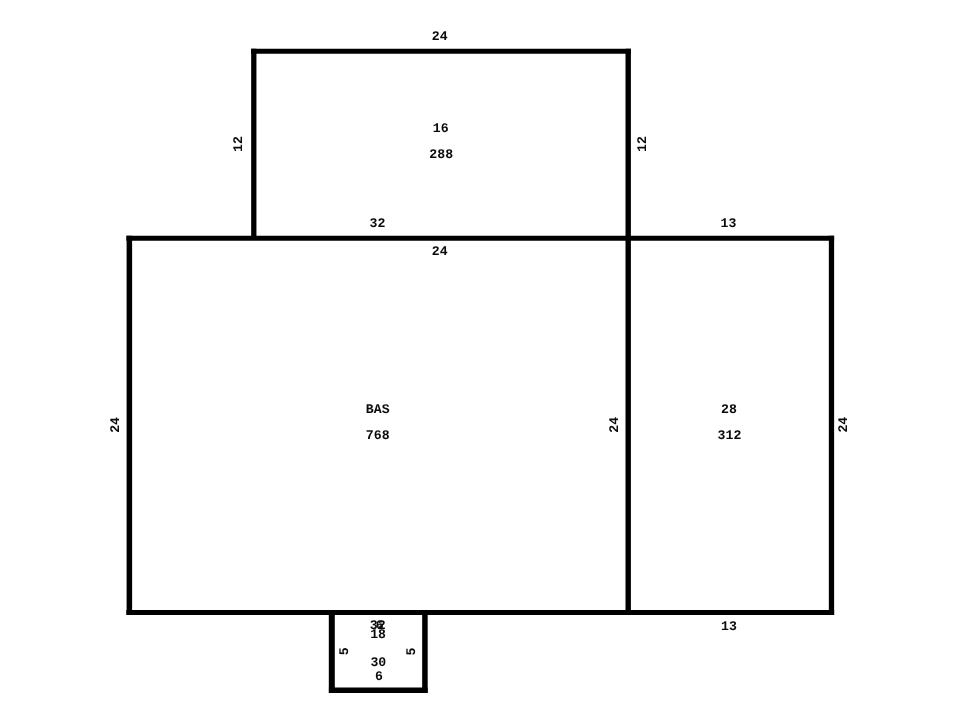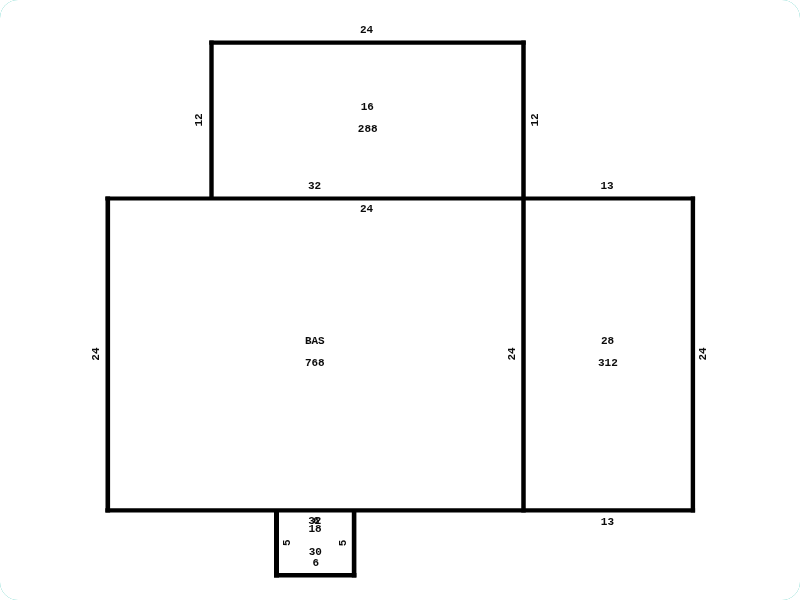--- a/index.html
+++ b/index.html
@@ -1,16 +1,16 @@
 <!DOCTYPE html>
 <html><head>
 <meta charset="utf-8">
 <style>
   html,body{margin:0;padding:0;background:#ffffff;}
-  .page{width:800px;height:600px;position:relative;background:#14b8a6;overflow:hidden;filter:blur(0.45px);border-radius:18px;}
+  .page{width:800px;height:600px;position:relative;background:#14b8a6;overflow:hidden;filter:blur(0.45px);}
   svg{display:block;}
   text{font-family:"Liberation Mono", monospace;font-size:11px;fill:#0b0b0b;font-weight:bold;}
 </style>
 </head>
 <body>
 <div class="page">
 <svg width="800" height="600" viewBox="0 0 800 600">
 
   <rect x="0" y="0" width="800" height="600" fill="#ffffff"></rect>
 

